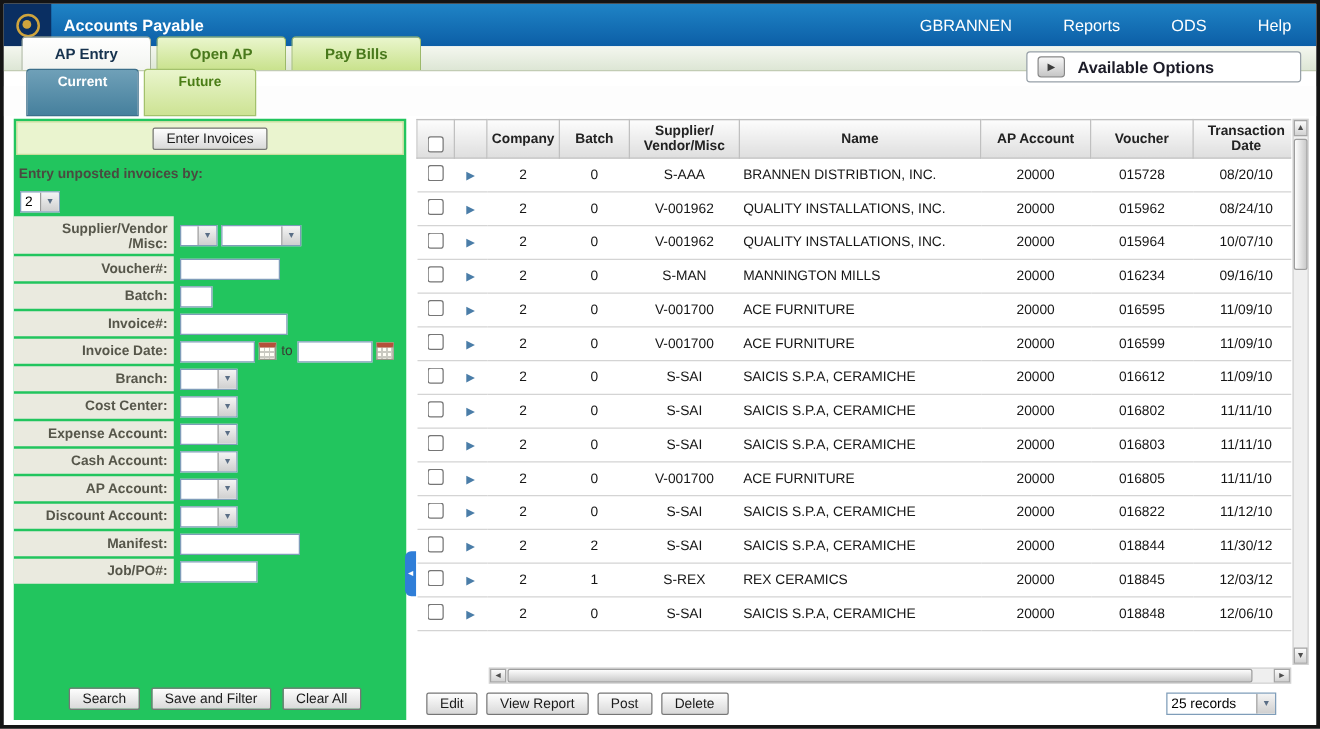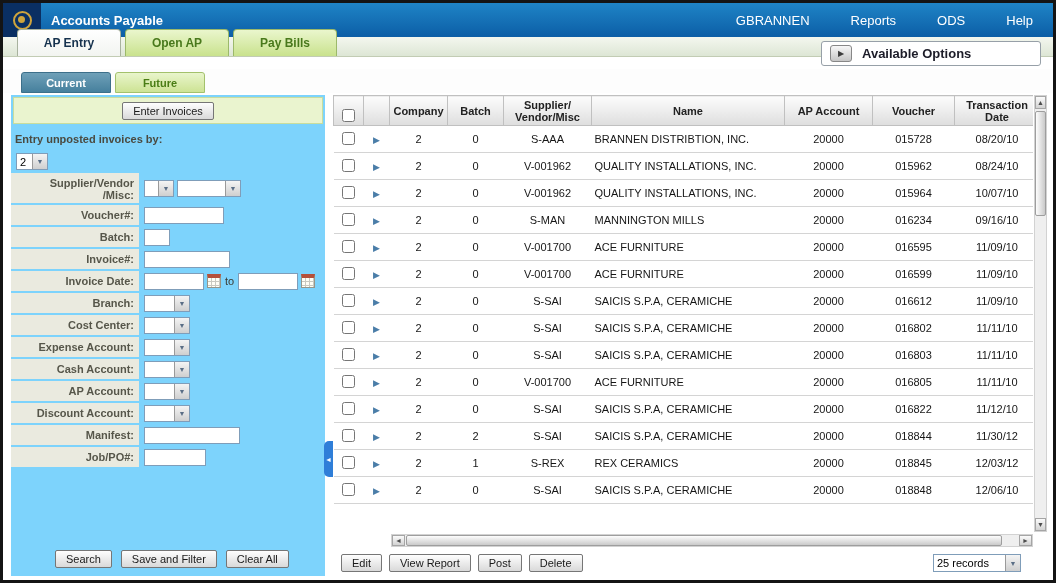--- a/index.html
+++ b/index.html
@@ -24,27 +24,27 @@
     border-radius:4px 4px 0 0; background:linear-gradient(#eaf6cd,#c9e28d); color:#49791c; cursor:pointer; }
   .tab.active { background:linear-gradient(#ffffff,#f2f4f0); border-color:#a8b29e; color:#16324e; }
   .avail { position:absolute; right:12px; top:4px; height:25px; width:220px; background:#fff;
     border:1px solid #97a0a8; border-radius:3px; display:flex; align-items:center; gap:10px; padding:0 8px; cursor:pointer; }
   .playbtn { width:22px; height:17px; background:linear-gradient(#f7f7f7,#c6c6c6); border:1px solid #878787;
     border-radius:3px; font-size:8px; color:#3c3c3c; display:flex; align-items:center; justify-content:center; }
   .avail-label { font-size:13px; font-weight:bold; color:#1c1c28; }
 
   
   .subtabbar { position:absolute; top:66px; left:0; right:0; height:24px; background:#fdfdfd; }
-  .subtab { position:absolute; bottom:0; height:21px; width:90px; text-align:center; line-height:20px;
+  .subtab { position:absolute; bottom:0; height:38px; width:90px; text-align:center; line-height:20px;
     font-size:11px; font-weight:bold; border-radius:3px 3px 0 0; cursor:pointer; }
   .subtab.active { left:18px; background:linear-gradient(#6fa0b8,#46809d); color:#fff; border:1px solid #3c6f8a; }
   .subtab.future { left:112px; background:linear-gradient(#e9f5cc,#cde394); color:#4a7d15; border:1px solid #a3c16c; }
 
   
-  .filter-panel { position:absolute; left:8px; top:92px; width:314px; bottom:4px; background:#7dd3fc; }
+  .filter-panel { position:absolute; left:8px; top:92px; width:314px; bottom:4px; background:#22c55e; }
   .enter-box { margin:2px; height:27px; background:#eaf4cf; border:1px solid #c9dd9d;
     display:flex; align-items:center; justify-content:center; }
   .btn { background:linear-gradient(#fefefe,#d9d9d9); border:1px solid #767676; border-radius:2px;
     font-size:11px; font-family:inherit; color:#1a1a1a; padding:2px 10px; cursor:pointer; white-space:nowrap; }
   .filter-title { font-size:11px; font-weight:bold; color:#4a4a40; margin:9px 0 6px 4px; }
   .frow { display:flex; align-items:stretch; margin-bottom:2px; min-height:20px; }
   .flabel { width:128px; background:#eaeadf; color:#56564a; font-size:11px; font-weight:bold;
     text-align:right; padding:4px 5px 2px 0; white-space:pre-line; line-height:12px; }
   .fctrl { display:flex; align-items:center; gap:3px; padding-left:5px; }
   .tinput { height:17px; border:1px solid #7f9db9; background:#fff; font-size:11px; padding:0 2px; font-family:inherit; }

